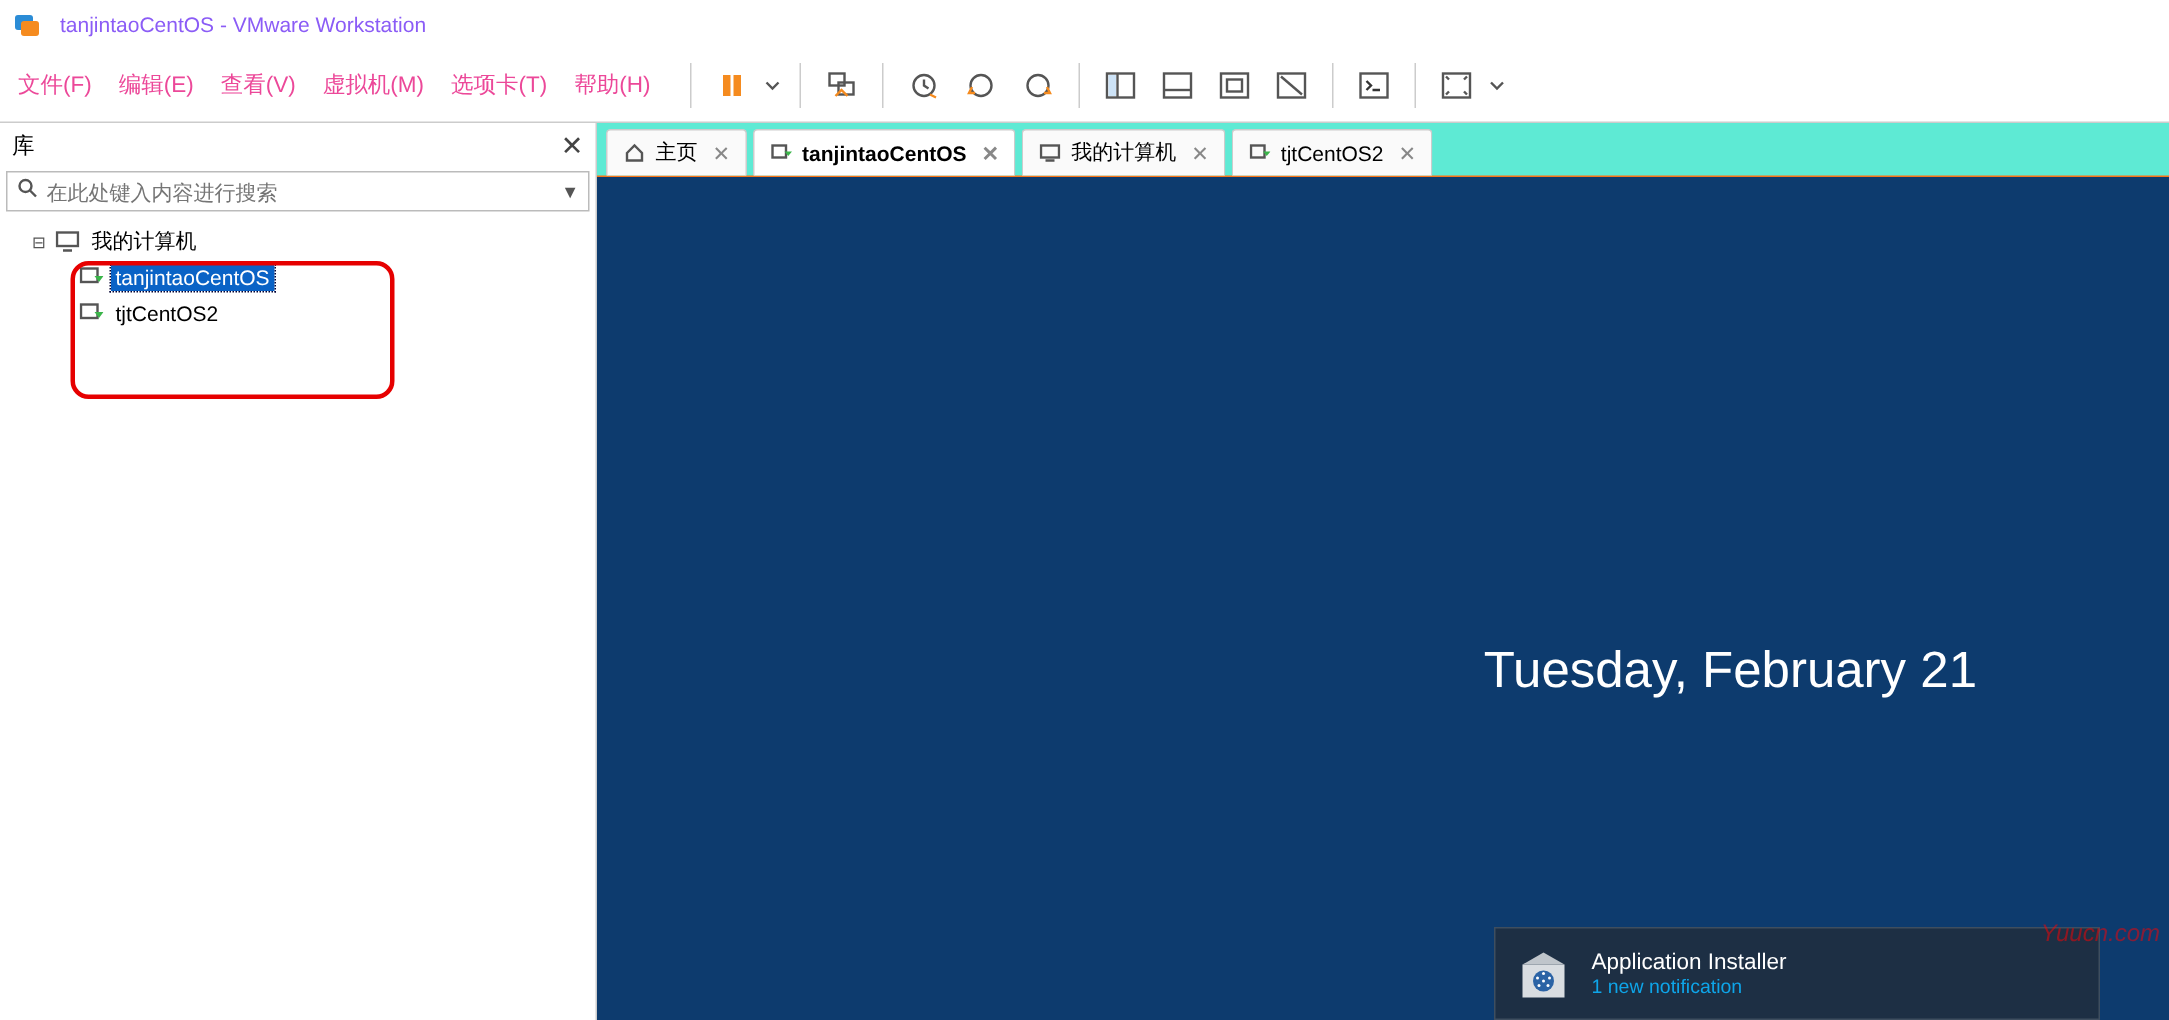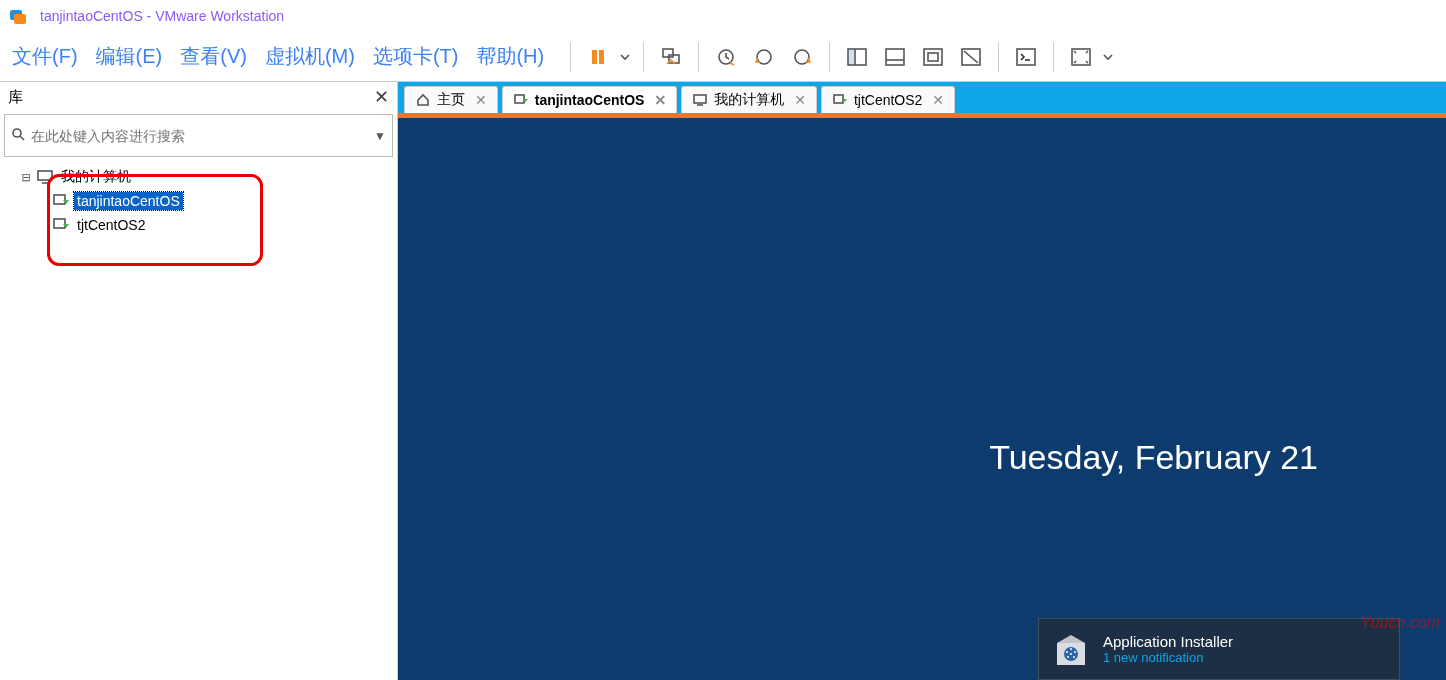--- a/index.html
+++ b/index.html
@@ -5,63 +5,63 @@
 * { margin: 0; padding: 0; box-sizing: border-box; font-family: "Microsoft YaHei", "Segoe UI", sans-serif; }
 body { width: 1446px; height: 680px; background: #fff; overflow: hidden; position: relative; }
 
 
 .titlebar { height: 32px; display: flex; align-items: center; padding: 0 8px; background: #fff; }
 .titlebar .app-icon { width: 20px; height: 20px; margin-right: 12px; }
 .titlebar .title-text { font-size: 14px; color: #8b5cf6; }
 
 
 .menubar-row { height: 50px; display: flex; align-items: center; border-bottom: 1px solid #ccc; padding: 0 8px; }
-.menu-items { display: flex; gap: 18px; font-size: 20px; color: #3b82f6; padding-left: 4px; }
+.menu-items { display: flex; gap: 18px; font-size: 15px; color: #ec4899; padding-left: 4px; }
 .menu-items span { cursor: pointer; }
 .toolbar { display: flex; align-items: center; gap: 4px; margin-left: 20px; }
 .tool-sep { width: 1px; height: 30px; background: #ccc; margin: 0 6px; }
 .tool-btn { width: 34px; height: 34px; display: flex; align-items: center; justify-content: center; cursor: pointer; }
 .tool-btn svg { display: block; }
 .tool-group { display: flex; align-items: center; gap: 2px; }
 
 
 .main-area { display: flex; height: calc(680px - 82px); }
 
 
 .library { width: 398px; border-right: 1px solid #ccc; display: flex; flex-direction: column; }
 .lib-header { display: flex; align-items: center; justify-content: space-between; padding: 4px 8px; font-size: 15px; }
 .lib-close { font-size: 18px; cursor: pointer; color: #444; }
-.lib-search { margin: 2px 4px; display: flex; align-items: center; border: 1px solid #bbb; height: 43px; padding: 0 6px; }
+.lib-search { margin: 2px 4px; display: flex; align-items: center; border: 1px solid #bbb; height: 27px; padding: 0 6px; }
 .lib-search input { flex: 1; border: none; outline: none; font-size: 14px; }
 .lib-search .drop { color: #555; font-size: 12px; cursor: pointer; }
 .lib-search .search-ico { color: #555; margin-right: 6px; }
 .lib-tree { padding: 6px 4px; font-size: 14px; }
 .tree-row { display: flex; align-items: center; height: 24px; gap: 4px; cursor: pointer; }
 .tree-row.selected span.label { background: #0a63c6; color: #fff; outline: 1px dotted #003; }
 .tree-row .label { padding: 1px 3px; }
 .tree-indent-1 { padding-left: 16px; }
 .tree-indent-2 { padding-left: 48px; }
 .tree-toggle { width: 12px; text-align: center; color: #555; font-size: 11px; }
 .tree-icon-box { width: 18px; height: 14px; display: flex; align-items: center; justify-content: center; }
 .highlight-box { position: absolute; border: 3px solid #e60000; border-radius: 12px; pointer-events: none; }
 
 
-.tabbar { height: 36px; background: #0ea5e9; display: flex; align-items: stretch; border-bottom: 5px solid #f97316; padding-left: 6px; gap: 4px; }
+.tabbar { height: 36px; background: #5eead4; display: flex; align-items: stretch; border-bottom: 1px solid #f97316; padding-left: 6px; gap: 4px; }
 .tab { display: flex; align-items: center; gap: 6px; padding: 0 10px; border: 1px solid #ccc; border-bottom: none; background: #fafafa; margin-top: 4px; border-radius: 3px 3px 0 0; font-size: 14px; cursor: pointer; }
 .tab.active { background: #fff; font-weight: 600; }
 .tab .close-x { color: #888; font-size: 14px; margin-left: 4px; }
 .tab .tab-ico { width: 16px; height: 16px; display: flex; align-items: center; justify-content: center; }
 
 
 .vm-content { flex: 1; background: #0d3b6e; position: relative; overflow: hidden; }
 .content-wrap { flex: 1; display: flex; flex-direction: column; }
 .clock { position: absolute; right: 128px; top: 300px; text-align: right; color: #fff; }
 .clock .time { font-size: 92px; font-weight: 500; letter-spacing: 1px; line-height: 1; }
-.clock .date { font-size: 34px; margin-top: 20px; }
-.notif { position: absolute; right: 46px; bottom: 0; width: 362px; height: 62px; background: rgba(40,40,40,0.6); border: 1px solid rgba(255,255,255,0.15); display: flex; align-items: center; padding: 0 12px; gap: 12px; }
+.clock .date { font-size: 34px; margin-top: 10px; }
+.notif { position: absolute; right: 46px; bottom: 0; width: 404px; height: 62px; background: rgba(40,40,40,0.6); border: 1px solid rgba(255,255,255,0.15); display: flex; align-items: center; padding: 0 12px; gap: 12px; }
 .notif-icon { width: 40px; height: 40px; }
 .notif-text .nt-title { color: #fff; font-size: 15px; }
 .notif-text .nt-sub { color: #0ea5e9; font-size: 13px; }
 .watermark { position: absolute; right: 6px; bottom: 48px; color: rgba(255,0,0,0.5); font-size: 16px; font-family: Arial; font-style: italic; }
 
 
 .svg-stroke { stroke: #555; stroke-width: 1.6; fill: none; }
 </style>
 </head>
 <body>

